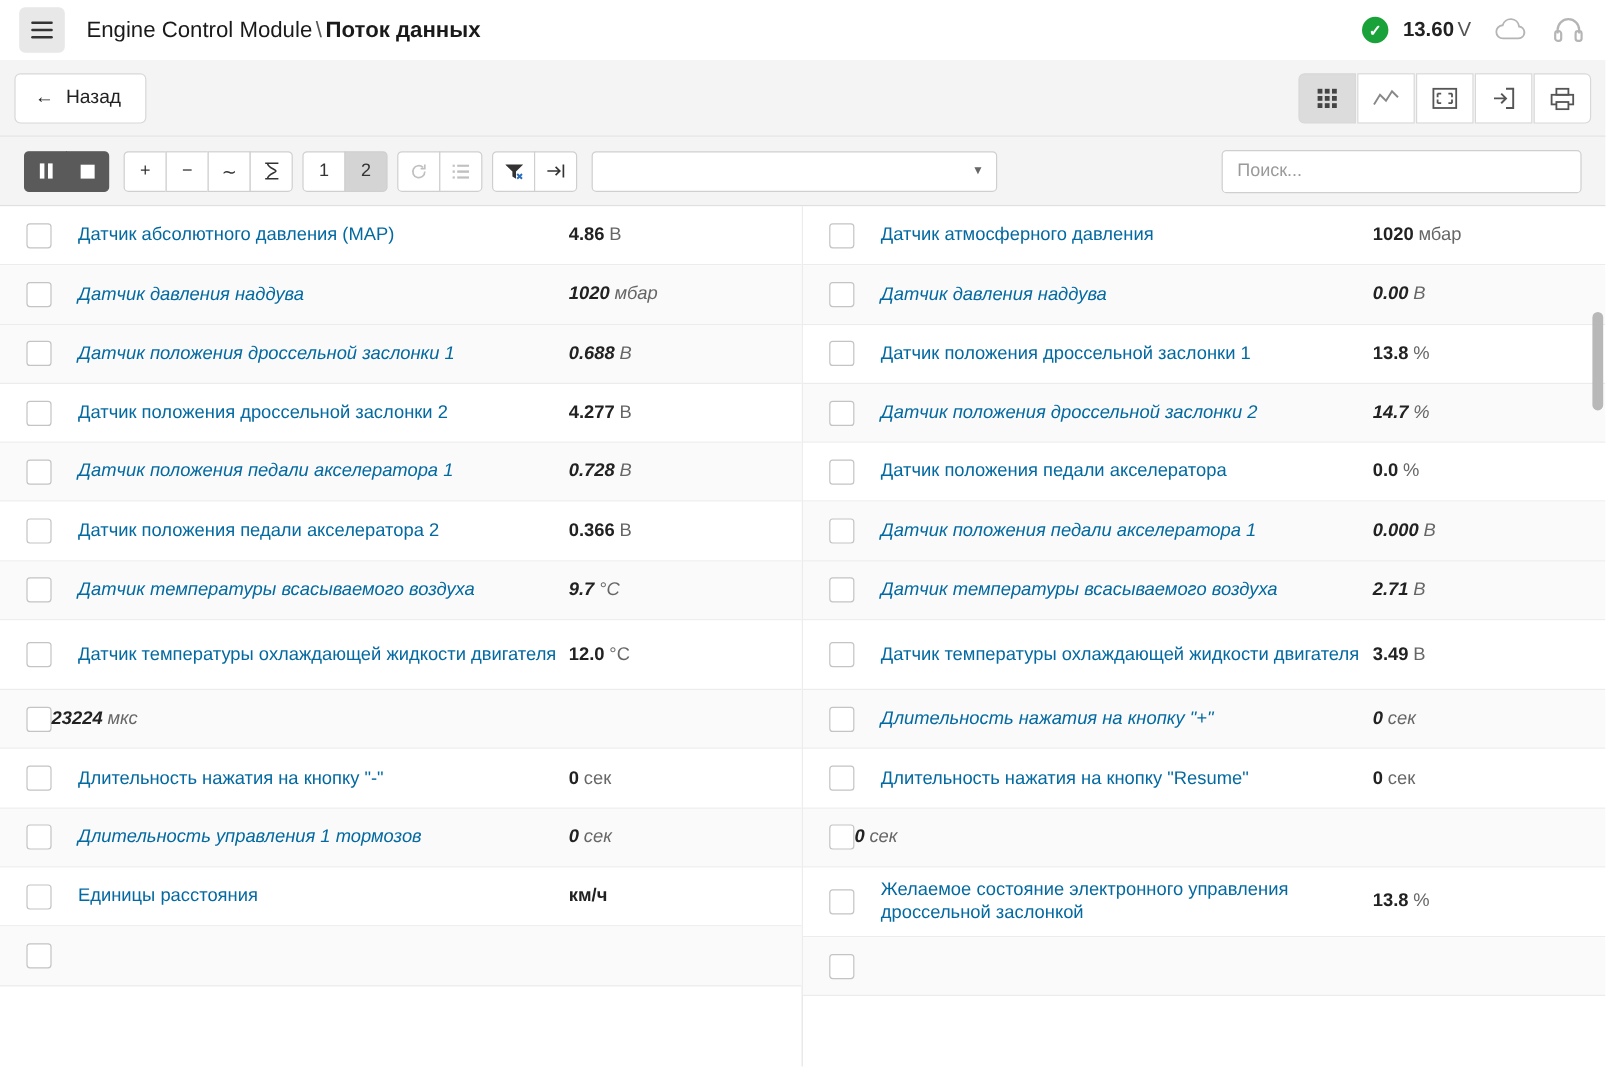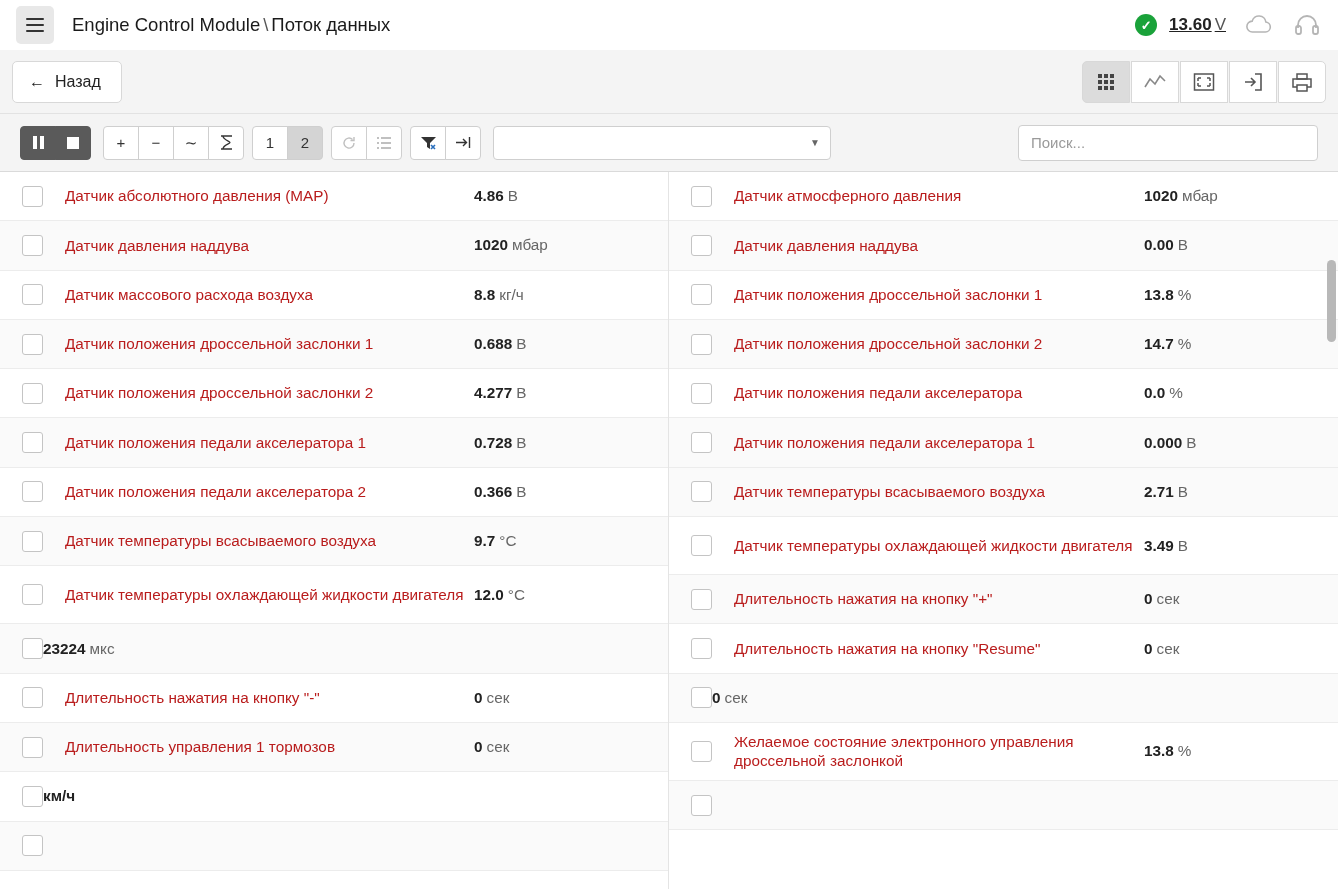--- a/index.html
+++ b/index.html
@@ -36,37 +36,36 @@
     border-radius: 1px;
   }
   .title-text {
     margin-left: 18px;
     font-size: 18.5px;
     color: #1a1a1a;
     white-space: nowrap;
   }
   .title-text .strong { font-weight: normal; }
   .title-text .sep { color: #555; margin: 0 3px; }
-  .title-text .sub { font-weight: normal; }
+  .title-text .sub { font-weight: bold; }
   .title-right {
     margin-left: auto;
     display: flex;
     align-items: center;
     gap: 18px;
   }
   .volt-ok {
     width: 22px; height: 22px; border-radius: 50%;
     background: #1aa23a;
     display: flex; align-items: center; justify-content: center;
     color: #fff; font-size: 13px; font-weight: bold;
   }
   .volt-val {
     font-size: 17px; color: #222; font-weight: bold;
     margin-left: -6px;
-    text-decoration: underline;
   }
   .volt-val .unit { font-weight: normal; color: #555; margin-left: 3px;}
   .ico-btn {
     width: 30px; height: 30px;
     display: flex; align-items: center; justify-content: center;
     color: #9b9b9b;
     cursor: pointer;
   }
   
   .navbar {
@@ -177,34 +176,34 @@
   }
   .col.left { border-right: 1px solid #e4e4e4; }
   .row {
     display: flex;
     align-items: center;
     min-height: 49.3px;
     padding: 0 14px 0 22px;
     border-bottom: 1px solid #ececec;
     background: #fff;
   }
-  .row.alt { background: #fafafa; }
+  .row.alt { background: #fafafa; font-style: italic; }
   .row.tall { min-height: 58px; }
   .chk {
     width: 21px; height: 21px;
     border: 1px solid #c4c4c4;
     border-radius: 3px;
     background: #fff;
     flex: 0 0 auto;
     cursor: pointer;
   }
   .row-name {
     flex: 1 1 auto;
     font-size: 15.3px;
-    color: #b91c1c;
+    color: #0369a1;
     margin-left: 22px;
     padding-right: 8px;
     line-height: 1.3;
   }
   .row-val {
     flex: 0 0 auto;
     width: 180px;
     font-size: 15.3px;
     color: #222;
     font-weight: bold;
@@ -379,25 +378,20 @@
         <div class="row">
           <div class="chk"></div>
           <div class="row-name">Датчик абсолютного давления (MAP)</div>
           <div class="row-val"><span>4.86</span><span class="u">В</span></div>
         </div>
         <div class="row alt">
           <div class="chk"></div>
           <div class="row-name">Датчик давления наддува</div>
           <div class="row-val"><span>1020</span><span class="u">мбар</span></div>
         </div>
-        <div class="row">
-          <div class="chk"></div>
-          <div class="row-name">Датчик массового расхода воздуха</div>
-          <div class="row-val"><span>8.8</span><span class="u">кг/ч</span></div>
-        </div>
         <div class="row alt">
           <div class="chk"></div>
           <div class="row-name">Датчик положения дроссельной заслонки 1</div>
           <div class="row-val"><span>0.688</span><span class="u">В</span></div>
         </div>
         <div class="row">
           <div class="chk"></div>
           <div class="row-name">Датчик положения дроссельной заслонки 2</div>
           <div class="row-val"><span>4.277</span><span class="u">В</span></div>
         </div>
@@ -430,20 +424,21 @@
           <div class="row-name">Длительность нажатия на кнопку "-"</div>
           <div class="row-val"><span>0</span><span class="u">сек</span></div>
         </div>
         <div class="row alt">
           <div class="chk"></div>
           <div class="row-name">Длительность управления 1 тормозов</div>
           <div class="row-val"><span>0</span><span class="u">сек</span></div>
         </div>
         <div class="row">
           <div class="chk"></div>
+          <div class="row-name">Единицы расстояния</div>
           <div class="row-val"><span>км/ч</span></div>
         </div>
         <div class="row alt">
           <div class="chk"></div>
           <div class="row-val"><span></span></div>
         </div>
       </div>
     <div class="col right" id="col-right">
         <div class="row">
           <div class="chk"></div>

